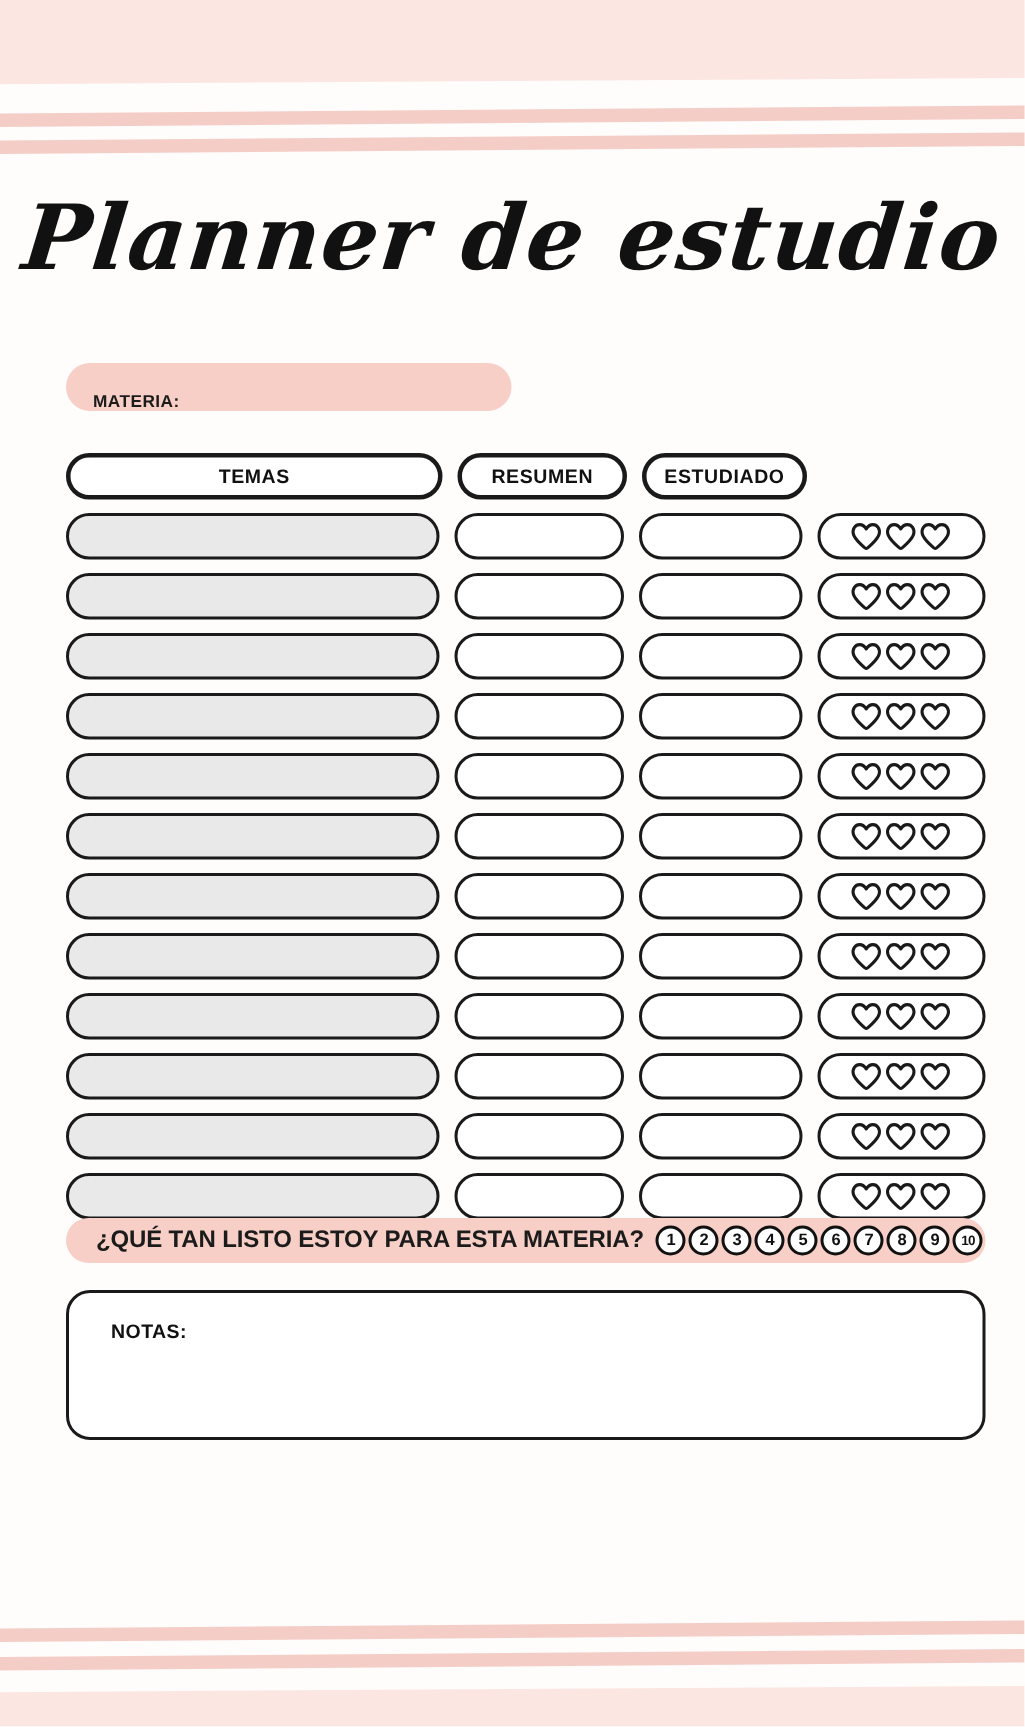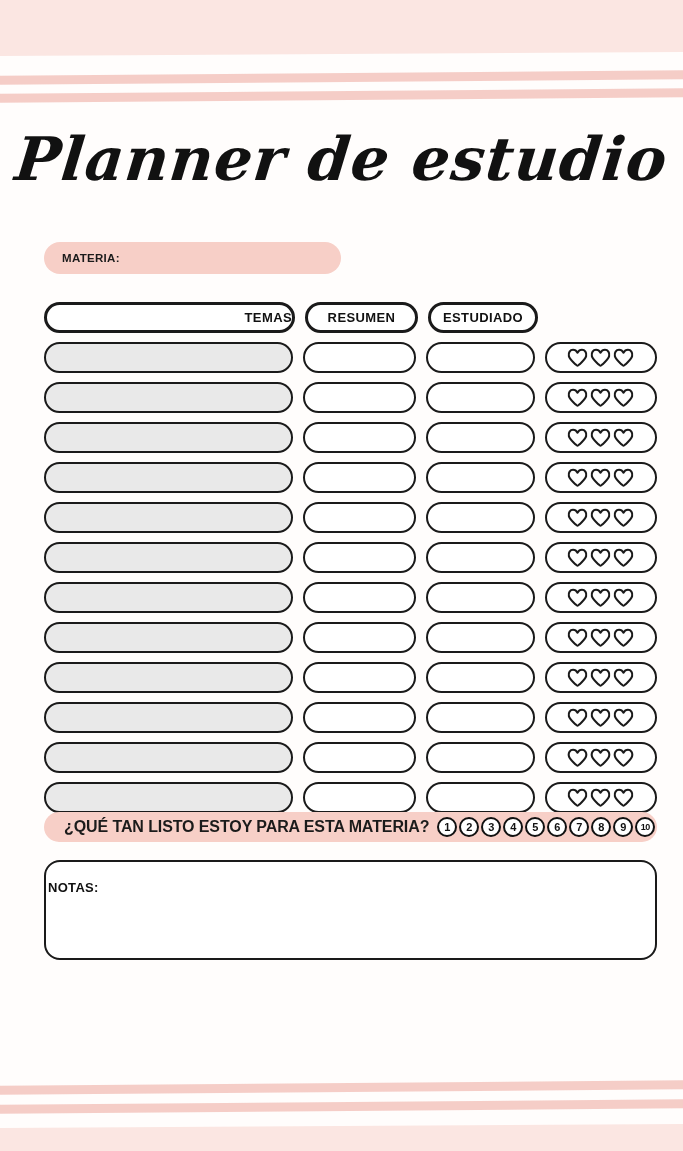--- a/index.html
+++ b/index.html
@@ -86,21 +86,21 @@
   }
   .field-pill {
     height: 32px;
     background: #f7cfc7;
     border-radius: 17px;
     display: flex;
     align-items: center;
     padding-left: 18px;
     box-sizing: border-box;
   }
-  .field-pill.materia { width: 297px; }
+  .field-pill.materia { width: 297px; align-items: flex-end; }
   .field-pill.fecha { width: 285px; }
   .field-label {
     font-size: 11.5px;
     font-weight: 700;
     letter-spacing: .3px;
     color: #1b1b1b;
   }
 
   
   .table {
@@ -119,21 +119,21 @@
   .cell {
     box-sizing: border-box;
     border: 2.5px solid #1a1a1a;
     border-radius: 999px;
     background: #ffffff;
     display: flex;
     align-items: center;
     justify-content: center;
     height: 29px;
   }
-  .c-temas     { width: 251px; justify-content: flex-end; }
+  .c-temas     { width: 251px; }
   .c-resumen   { width: 113px; }
   .c-estudiado { width: 110px; }
   .c-repasos   { width: 113px; }
 
   .header-row .cell {
     height: 31px;
     border-width: 3px;
   }
   .header-label {
     font-size: 13px;
@@ -205,21 +205,21 @@
     width: 613px;
     height: 100px;
     border: 2.5px solid #1a1a1a;
     border-radius: 16px;
     background: #ffffff;
     box-sizing: border-box;
   }
   .notas-label {
     position: absolute;
     top: 18px;
-    left: 2px;
+    left: 28px;
     font-size: 13px;
     font-weight: 700;
     letter-spacing: .3px;
     color: #111111;
   }
 </style>
 </head>
 <body>
 
 <div class="band band-top">

